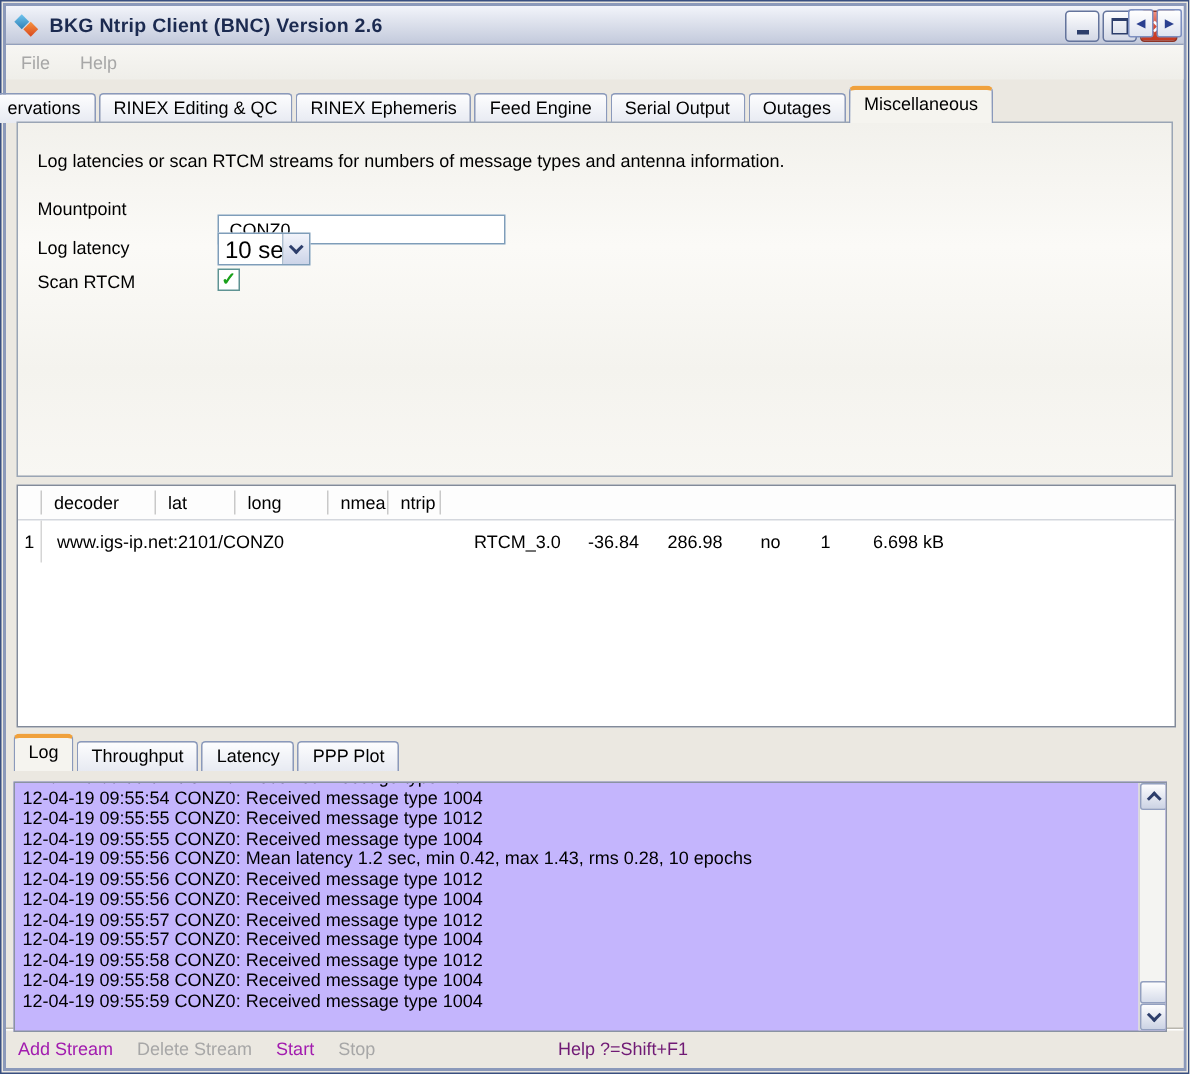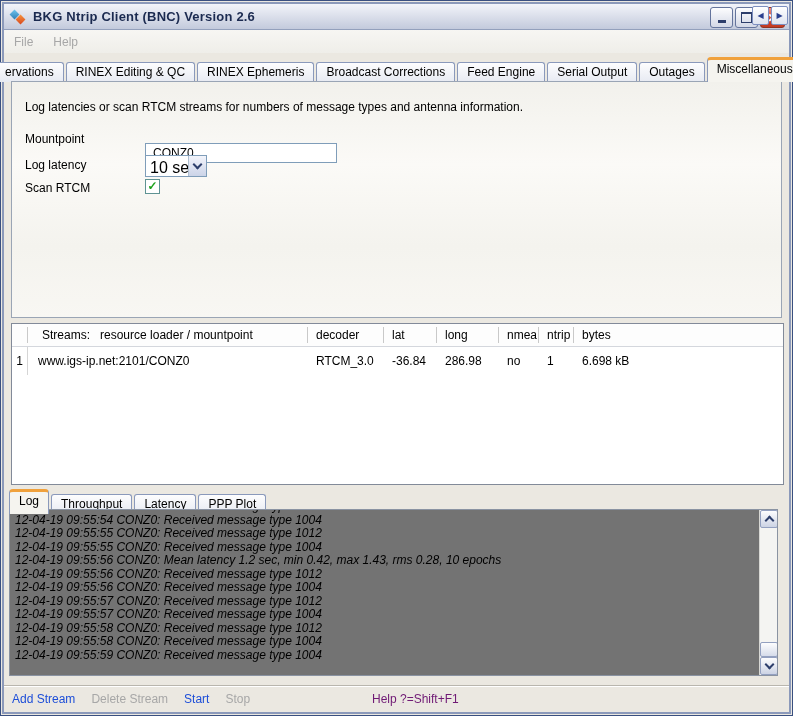--- a/index.html
+++ b/index.html
@@ -65,36 +65,36 @@
   .c5{width:40px;min-width:40px;}
   .c6{width:35px;min-width:35px;}
   .c7{flex:1;border-right:none !important;}
   .hcell.c0{padding:0;}
   .hcell.c1{padding-left:14px;}
   .dcell.c0{padding:0;text-align:center;height:28px;line-height:28px;border-right:1px solid #d5d5d5;}
   .dcell.c1{padding-left:10px;}
   
   .logtabs{position:absolute;left:8px;top:489px;height:24px;display:flex;align-items:flex-end;justify-content:center;}
   
-  .log-panel{position:absolute;left:8px;top:508px;width:767px;height:165px;border:1px solid #8a93a2;background:#737373;overflow:hidden;z-index:2;font-style:italic;}
+  .log-panel{position:absolute;left:8px;top:520px;width:767px;height:165px;border:1px solid #8a93a2;background:#c4b5fd;overflow:hidden;z-index:2;}
   .log-lines{position:absolute;left:0;top:0;right:18px;bottom:0;overflow:hidden;padding-left:5px;}
   .log-line{font-size:12px;line-height:13.5px;white-space:pre;color:#000;}
   .log-line.clip{margin-top:-10px;}
   .scrollbar{position:absolute;right:0;top:0;bottom:0;width:17px;background:#f4f4f2;border-left:1px solid #d8d8d4;}
   .sbtn{position:absolute;left:0;width:16px;height:16px;border:1px solid #93a0c0;border-radius:2px;
     background:linear-gradient(180deg,#fdfdfe,#ccd3e4);display:flex;align-items:center;justify-content:center;}
   .sbtn.up{top:0;}
   .sbtn.down{bottom:0;}
   .chev.up{transform:rotate(-135deg);margin-top:3px;}
   .thumb{position:absolute;left:0;width:16px;height:13px;bottom:18px;border:1px solid #93a0c0;border-radius:2px;
     background:linear-gradient(180deg,#fdfdfe,#d6dcea);}
   
   .bottombar{position:absolute;left:3px;right:3px;bottom:3px;height:26px;border-top:1px solid #b9b6ae;
     box-shadow:inset 0 1px 0 #ffffff;display:flex;align-items:center;font-size:12px;background:#ebe8e1;}
-  .bb-item{margin-left:16px;color:#1d4ed8;cursor:default;}
+  .bb-item{margin-left:16px;color:#a21caf;cursor:default;}
   .bb-item.first{margin-left:8px;}
   .bb-item.disabled{color:#a7a7a7;}
   .bb-help{position:absolute;left:368px;color:#701a75;}
 </style>
 </head>
 <body>
 
 <div class="window">
   <div class="frame"></div>
 
@@ -120,21 +120,20 @@
   <div class="menubar">
       <div class="menu-item">File</div>
       <div class="menu-item">Help</div>
     </div>
 
   <div class="tabstrip">
     <div style="display:flex;align-items:flex-end;">
         <div class="tab cut">ervations</div>
         <div class="tab">RINEX Editing &amp; QC</div>
         <div class="tab">RINEX Ephemeris</div>
-        <div class="tab">Broadcast Corrections</div>
         <div class="tab">Feed Engine</div>
         <div class="tab">Serial Output</div>
         <div class="tab">Outages</div>
         <div class="tab active">Miscellaneous</div>
       </div>
   </div>
   <div class="tab-arrows">
     <div class="tarrow">
         <span>◀</span>
       </div>
@@ -156,27 +155,25 @@
     </div>
     <div class="f-label" style="top:99px;">Scan RTCM</div>
     <div class="checkbox">
       <span class="mark">✓</span>
     </div>
   </div>
 
   <div class="table-panel">
     <div class="hrow">
         <div class="hcell c0"></div>
-        <div class="hcell c1">Streams:   resource loader / mountpoint</div>
         <div class="hcell c2">decoder</div>
         <div class="hcell c3">lat</div>
         <div class="hcell c4">long</div>
         <div class="hcell c5">nmea</div>
         <div class="hcell c6">ntrip</div>
-        <div class="hcell c7">bytes</div>
       </div>
     <div>
         <div class="drow">
           <div class="dcell c0">1</div>
           <div class="dcell c1">www.igs-ip.net:2101/CONZ0</div>
           <div class="dcell c2">RTCM_3.0</div>
           <div class="dcell c3">-36.84</div>
           <div class="dcell c4">286.98</div>
           <div class="dcell c5">no</div>
           <div class="dcell c6">1</div>

